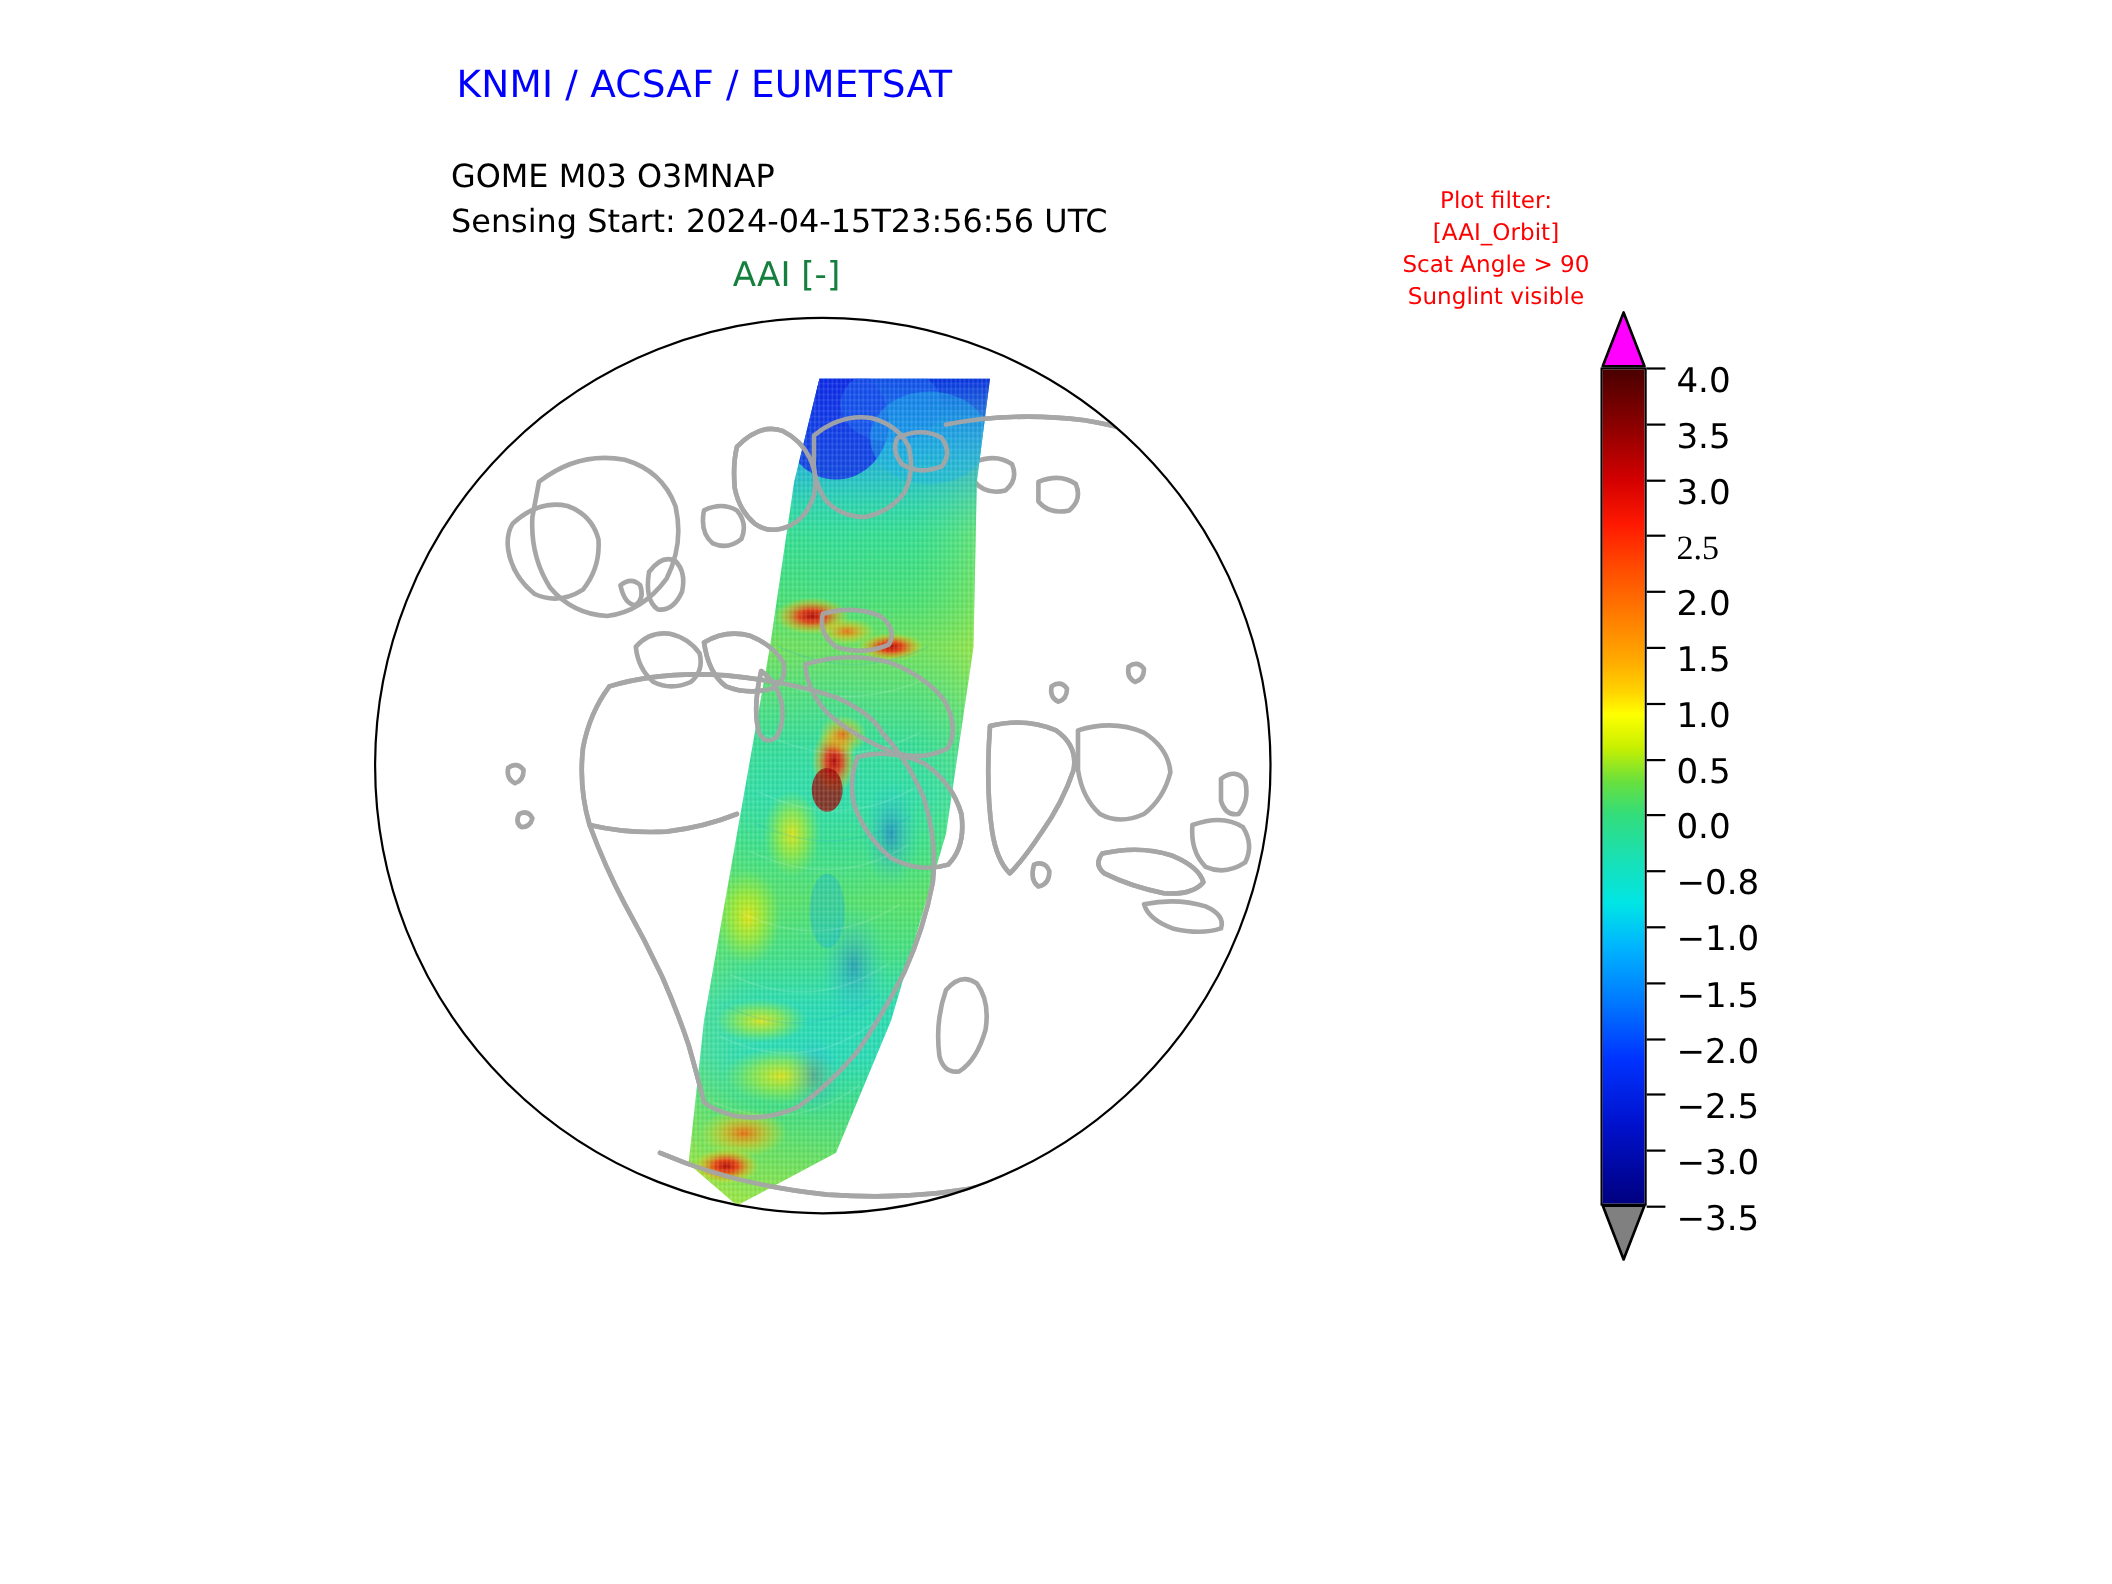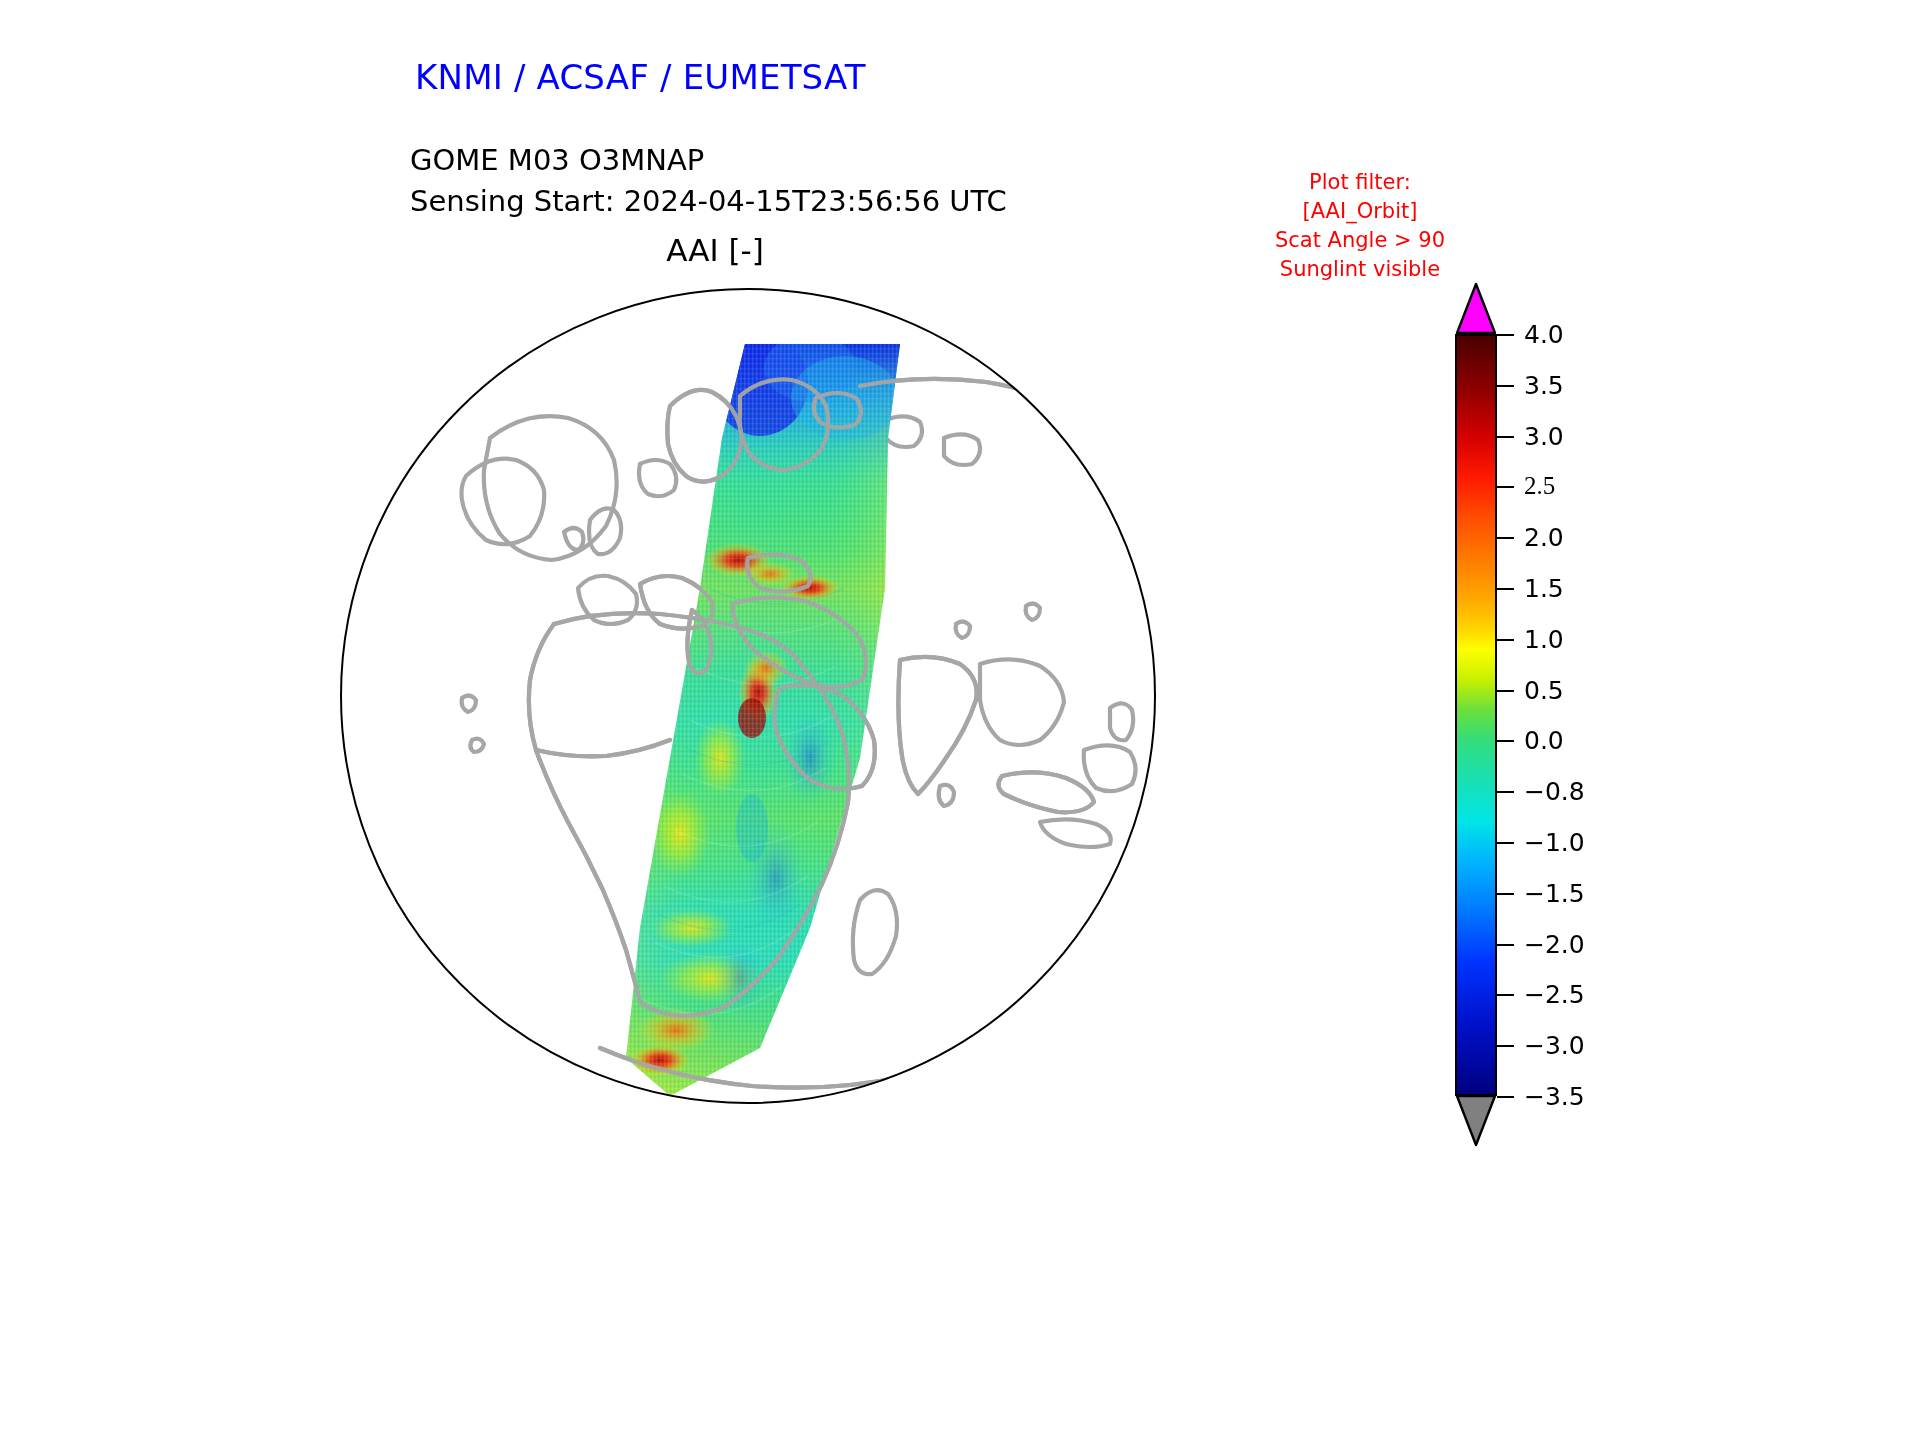--- a/index.html
+++ b/index.html
@@ -16,21 +16,21 @@
     position:absolute;left:415px;top:57px;
     font-size:34px;color:#0000ff;letter-spacing:.2px;white-space:nowrap;
   }
   #product-block{
     position:absolute;left:410px;top:140px;
     font-size:29px;line-height:41px;color:#000;white-space:nowrap;
   }
   #product-block div{white-space:nowrap;}
   #plot-title{
     position:absolute;left:0;top:232px;width:1430px;
-    text-align:center;font-size:31px;color:#000000;
+    text-align:center;font-size:31px;color:#15803d;
   }
 
   
   #created-block{
     position:absolute;right:475px;top:58px;
     text-align:right;font-size:19px;line-height:26px;color:#000;white-space:nowrap;
   }
   
   #filter-block{
     position:absolute;right:475px;top:168px;
@@ -65,22 +65,22 @@
     position:absolute;left:23px;top:0px;width:42px;height:53px;
   }
   #cbar-under{
     position:absolute;left:23px;top:813px;width:42px;height:52px;
   }
   .cb-tick{
     position:absolute;left:65px;width:17px;height:0;
     border-top:2.6px solid #000;
   }
   .cb-label{
-    position:absolute;left:92px;font-size:25px;color:#000;
-    transform:translateY(-50%);white-space:nowrap;
+    position:absolute;left:92px;font-size:31px;color:#000;
+    transform:translateY(-50%);white-space:nowrap;margin-top:12px;
   }
 </style>
 </head>
 <body>
 
 <div class="stage">
 
   <div id="org-title">KNMI / ACSAF / EUMETSAT</div>
 
   <div id="product-block">

